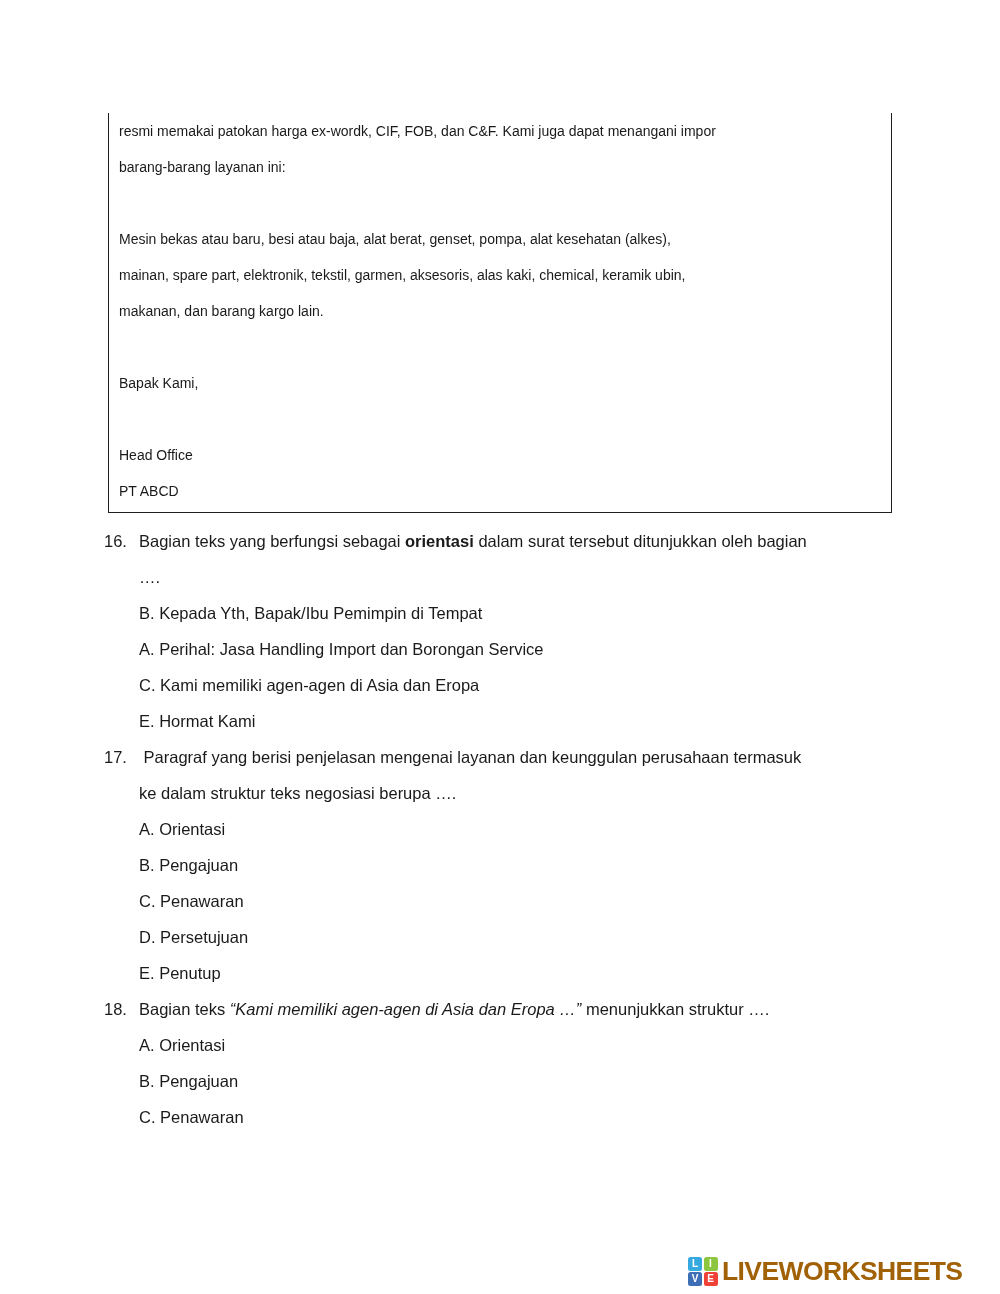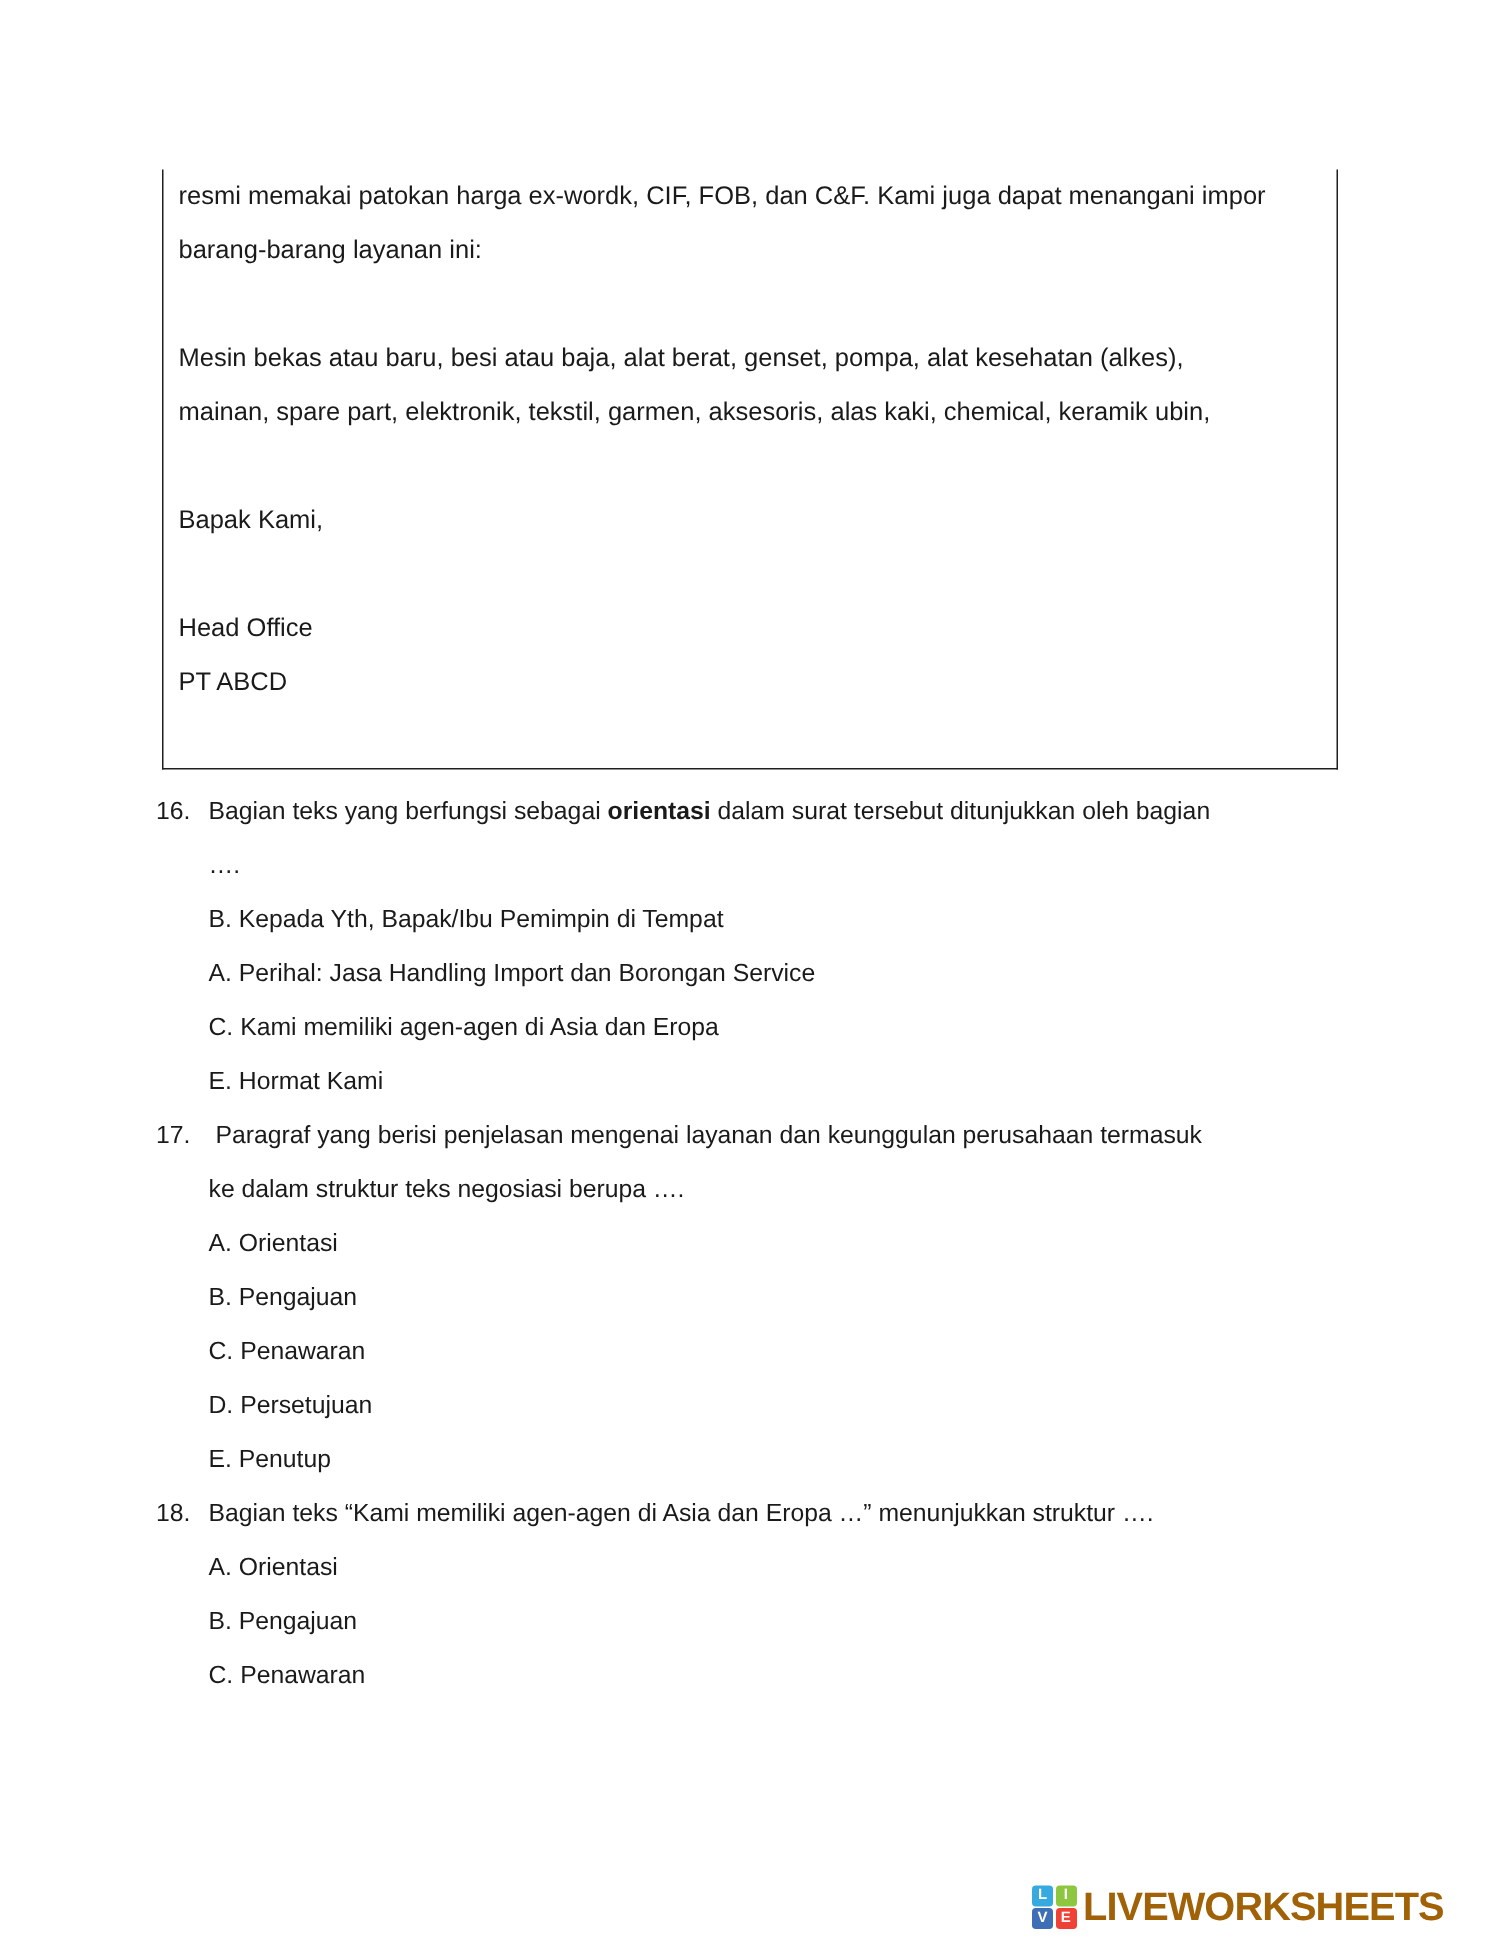--- a/index.html
+++ b/index.html
@@ -21,21 +21,21 @@
     height: 400px;
     border-left: 1.5px solid #1f1f1f;
     border-right: 1.5px solid #1f1f1f;
     border-bottom: 1.5px solid #1f1f1f;
     padding-left: 10px;
     padding-top: 0;
   }
   .letter-line {
     line-height: 36px;
     min-height: 36px;
-    font-size: 17px;
+    font-size: 14px;
     white-space: pre;
   }
 
   
   .questions {
     position: absolute;
     left: 104px;
     top: 523px;
     width: 770px;
   }
@@ -90,20 +90,21 @@
 </style>
 </head>
 <body>
 
 <div class="letter-box">
   <div class="letter-line">resmi memakai patokan harga ex-wordk, CIF, FOB, dan C&amp;F. Kami juga dapat menangani impor</div>
   <div class="letter-line">barang-barang layanan ini:</div>
   <div class="letter-line"></div>
   <div class="letter-line">Mesin bekas atau baru, besi atau baja, alat berat, genset, pompa, alat kesehatan (alkes),</div>
   <div class="letter-line">mainan, spare part, elektronik, tekstil, garmen, aksesoris, alas kaki, chemical, keramik ubin,</div>
+  <div class="letter-line">makanan, dan barang kargo lain.</div>
   <div class="letter-line"></div>
   <div class="letter-line">Bapak Kami,</div>
   <div class="letter-line"></div>
   <div class="letter-line">Head Office</div>
   <div class="letter-line">PT ABCD</div>
 </div>
 
 <div class="questions">
 
   <div>
@@ -119,21 +120,21 @@
     <div class="q-line q-head"><span class="q-num">17.</span><span><span> Paragraf yang berisi penjelasan mengenai layanan dan keunggulan perusahaan termasuk</span></span></div>
     <div class="q-line q-cont">ke dalam struktur teks negosiasi berupa ….</div>
     <div class="q-line q-option">A. Orientasi</div>
     <div class="q-line q-option">B. Pengajuan</div>
     <div class="q-line q-option">C. Penawaran</div>
     <div class="q-line q-option">D. Persetujuan</div>
     <div class="q-line q-option">E. Penutup</div>
   </div>
 
   <div>
-    <div class="q-line q-head"><span class="q-num">18.</span><span><span>Bagian teks </span><span style="">“Kami memiliki agen-agen di Asia dan Eropa …”</span><span> menunjukkan struktur ….</span></span></div>
+    <div class="q-line q-head"><span class="q-num">18.</span><span><span>Bagian teks </span><span style="font-style: italic;">“Kami memiliki agen-agen di Asia dan Eropa …”</span><span> menunjukkan struktur ….</span></span></div>
     <div class="q-line q-option">A. Orientasi</div>
     <div class="q-line q-option">B. Pengajuan</div>
     <div class="q-line q-option">C. Penawaran</div>
   </div>
 
 </div>
 
 <div class="brand">
   <div class="brand-grid">
     <div class="brand-cell" style="background: rgb(54, 169, 225);">L</div>

